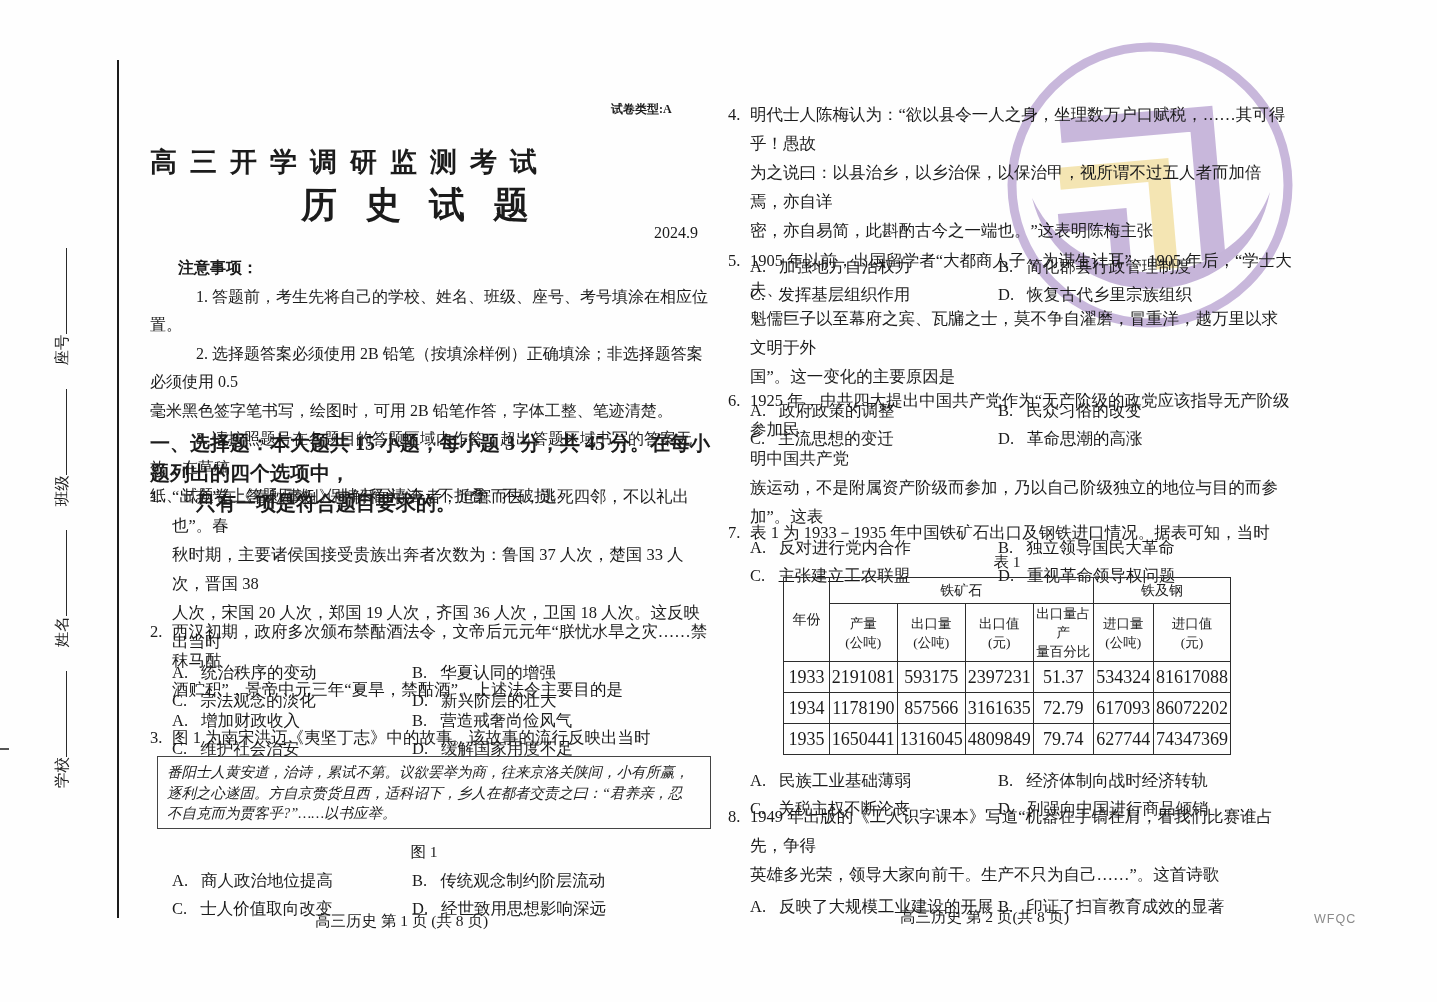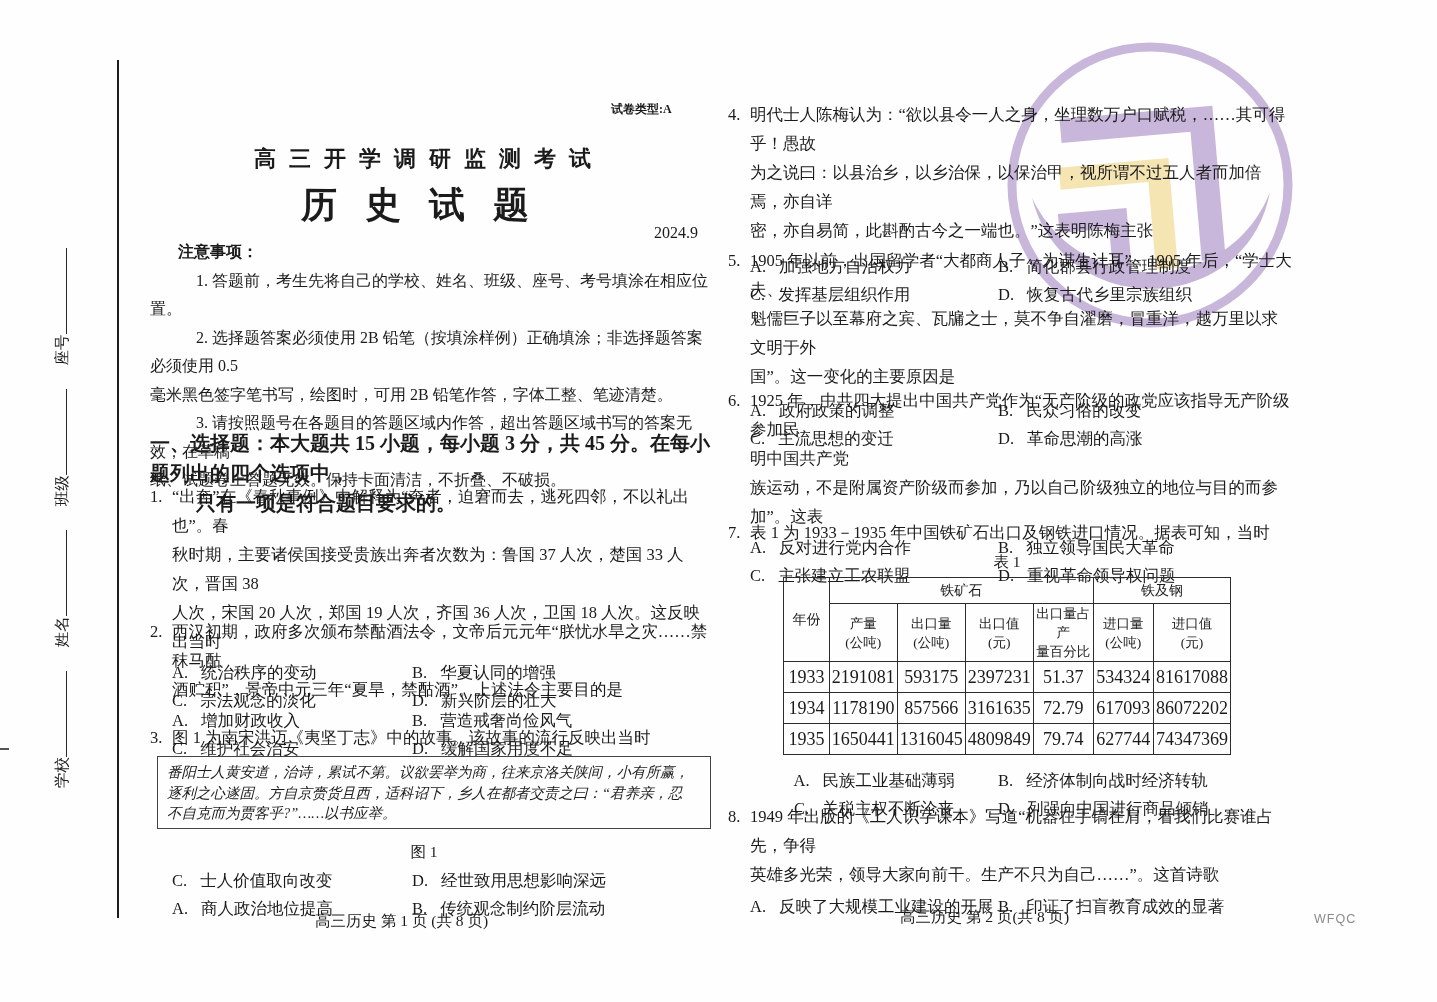--- a/index.html
+++ b/index.html
@@ -11,27 +11,27 @@
   
   .seal-rule{position:absolute;left:117px;top:60px;width:2px;height:858px;background:#1c1c1c;z-index:1;}
   .seal-strip{position:absolute;left:52px;top:788px;width:562px;height:24px;
               transform:rotate(-90deg);transform-origin:0 0;white-space:nowrap;
               font-size:15.5px;z-index:1;}
   .seal-field{margin-right:20px;}
   .seal-blank{display:inline-block;width:86px;border-bottom:1.2px solid #2a2a2a;height:14px;vertical-align:baseline;}
   .edge-dash{position:absolute;left:0;top:748px;width:9px;height:2px;background:#555;z-index:1;}
   
   .paper-type{position:absolute;left:611px;top:101px;font-size:12px;z-index:2;}
-  .exam-title{position:absolute;left:150px;top:144px;width:558px;text-align:center;
-              font-size:22px;font-weight:bold;letter-spacing:13px;z-index:2;}
+  .exam-title{position:absolute;left:150px;top:144px;width:558px;
+              font-size:27px;font-weight:bold;letter-spacing:13px;z-index:2;}
   .subject-title{position:absolute;left:150px;top:181px;width:558px;text-align:center;
               font-size:36px;font-weight:bold;letter-spacing:28px;z-index:2;}
   .exam-date{position:absolute;left:150px;top:224px;width:548px;text-align:right;font-size:16px;z-index:2;}
   
-  .notes{position:absolute;left:150px;top:238px;width:560px;font-size:16px;line-height:28.5px;z-index:2;}
+  .notes{position:absolute;left:150px;top:254px;width:560px;font-size:16px;line-height:28.5px;z-index:2;}
   .n-ind1{text-indent:28px;}
   .n-ind2{text-indent:46px;}
   
   .section-head{position:absolute;left:150px;top:428px;width:562px;font-size:20px;
                 font-weight:bold;line-height:30px;z-index:2;}
   .section-head .s2{text-indent:46px;}
   
   .q{position:absolute;padding-left:22px;font-size:16.5px;z-index:2;}
   .ql{left:150px;width:540px;}
   .qr{left:728px;width:544px;}
@@ -53,21 +53,21 @@
   .tbl-caption{text-align:center;font-size:15.5px;line-height:26px;}
   table.t1{border-collapse:collapse;margin-top:2px;font-size:13.5px;}
   table.t1 th,table.t1 td{border:1px solid #2c2c2c;text-align:center;font-weight:normal;padding:0 2px;}
   table.t1{border:1.5px solid #2c2c2c;}
   .t1 .grp{height:26px;font-size:14px;}
   .t1 .sub{height:52px;}
   .t1 .sub div{line-height:19px;}
   .t1 td{height:30px;font-size:18px;}
   .cw-year{width:52px;} .cw-a{width:62px;} .cw-b{width:60px;} .cw-c{width:58px;}
   .cw-d{width:88px;} .cw-e{width:58px;} .cw-f{width:70px;}
-  .q7-opts{margin-top:12px;text-align:center;}
+  .q7-opts{margin-top:12px;}
   
   .footer{position:absolute;font-size:15.5px;z-index:2;}
   .footer-left{left:315px;top:911px;}
   .footer-right{left:900px;top:907px;}
   .wm-code{position:absolute;left:1314px;top:912px;font-size:12.5px;color:#8a8a8a;
            letter-spacing:1px;z-index:2;font-family:"Liberation Sans",sans-serif;}
 </style>
 </head>
 <body>
 
@@ -148,26 +148,26 @@
     <span class="qnum">3.</span>
     <div class="line">图 1 为南宋洪迈《夷坚丁志》中的故事。该故事的流行反映出当时</div>
     <div class="story-box">
       <div>番阳士人黄安道，治诗，累试不第。议欲罢举为商，往来京洛关陕间，小有所赢，</div>
       <div>逐利之心遂固。方自京赍货且西，适科诏下，乡人在都者交责之曰：“君养亲，忍</div>
       <div>不自克而为贾客乎?”……以书应举。</div>
     </div>
     <div class="fig-caption">图 1</div>
     <div class="opts">
       <div class="opt-row">
+        <span class="opt"><span class="olabel">A.</span><span>商人政治地位提高</span></span>
+        <span class="opt"><span class="olabel">B.</span><span>传统观念制约阶层流动</span></span>
+      </div>
+      <div class="opt-row">
         <span class="opt"><span class="olabel">C.</span><span>士人价值取向改变</span></span>
         <span class="opt"><span class="olabel">D.</span><span>经世致用思想影响深远</span></span>
-      </div>
-      <div class="opt-row">
-        <span class="opt"><span class="olabel">A.</span><span>商人政治地位提高</span></span>
-        <span class="opt"><span class="olabel">B.</span><span>传统观念制约阶层流动</span></span>
       </div>
     </div>
   </div>
 
   <div class="q qr" style="top:100px">
     <span class="qnum">4.</span>
     <div class="line">明代士人陈梅认为：“欲以县令一人之身，坐理数万户口赋税，……其可得乎！愚故</div>
     <div class="line">为之说曰：以县治乡，以乡治保，以保治甲，视所谓不过五人者而加倍焉，亦自详</div>
     <div class="line">密，亦自易简，此斟酌古今之一端也。”这表明陈梅主张</div>
     <div class="opts" style="margin-top:8px">

